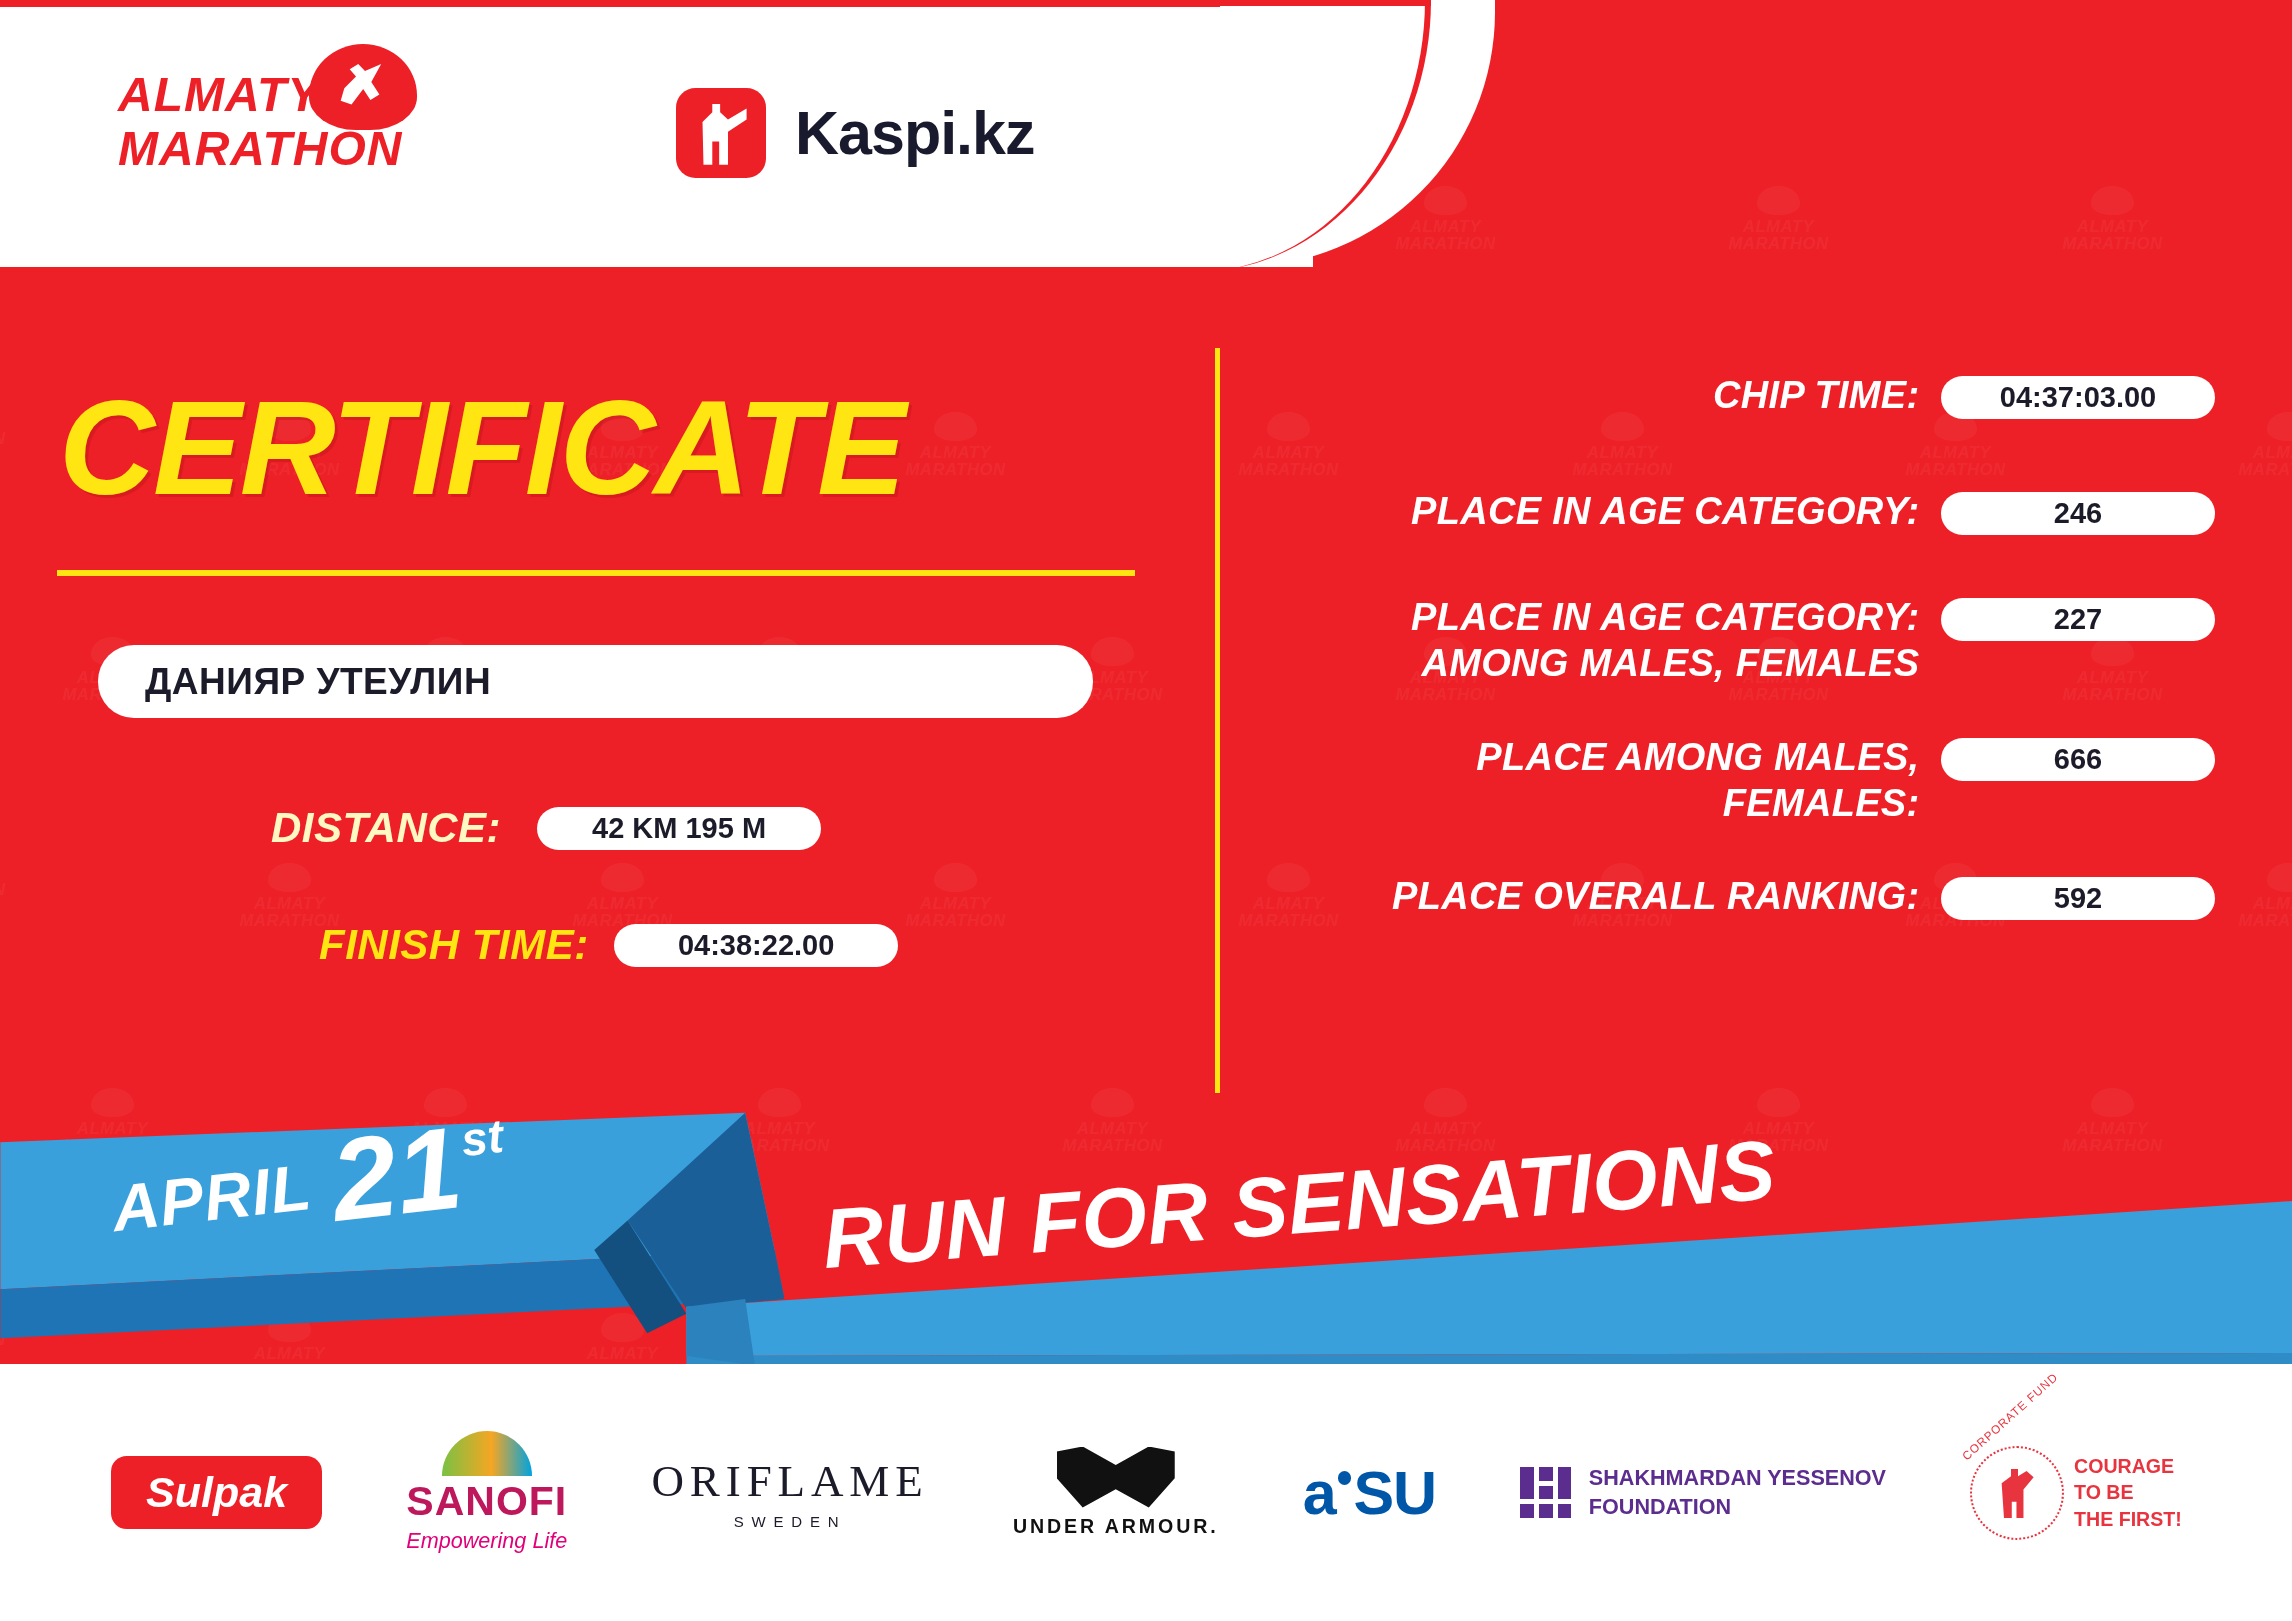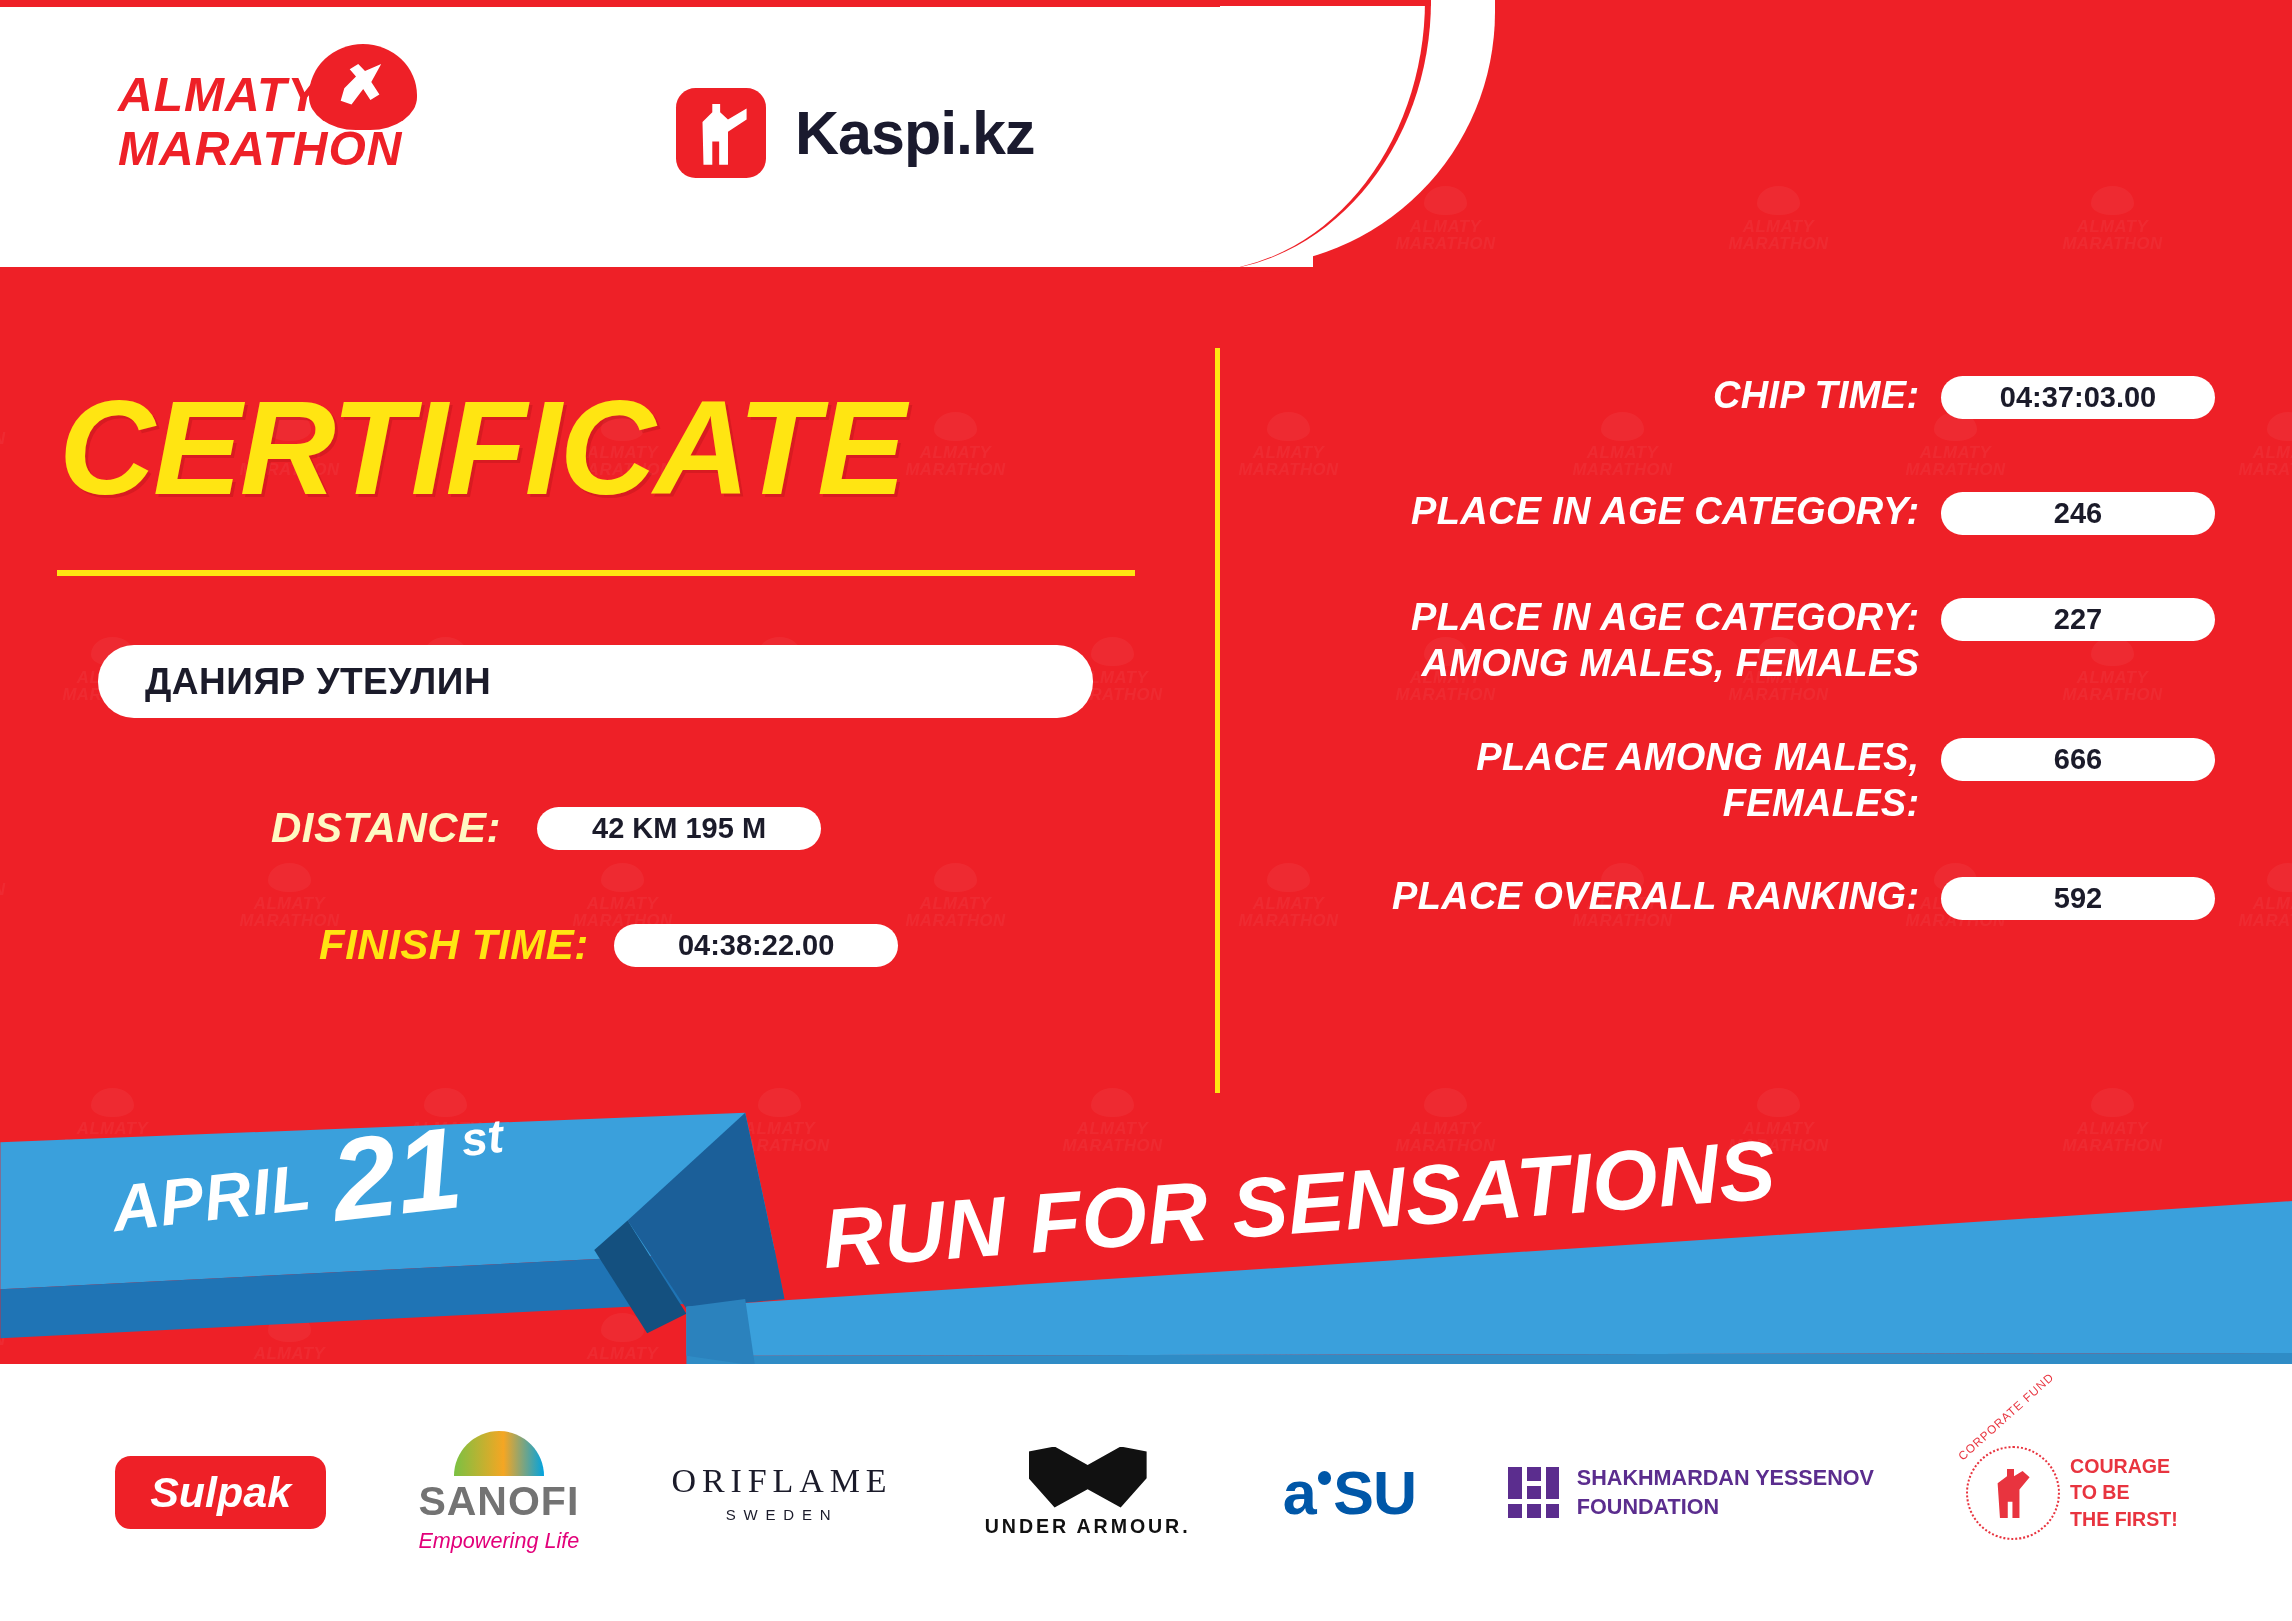--- a/index.html
+++ b/index.html
@@ -348,24 +348,24 @@
     font-size: 43px;
     font-weight: bold;
     font-style: italic;
   }
   .sp-sanofi { text-align: center; position: relative; }
   .sp-sanofi .arc1 {
     width: 90px; height: 45px; margin: 0 auto;
     border-radius: 45px 45px 0 0;
     background: linear-gradient(90deg,#7ac143 0%, #f5a623 55%, #00a3e0 100%);
   }
-  .sp-sanofi .nm { color: #737373; font-size: 41px; font-weight: bold; letter-spacing: 1px; margin-top: 2px; }
+  .sp-sanofi .nm { color: #be185d; font-size: 41px; font-weight: bold; letter-spacing: 1px; margin-top: 2px; }
   .sp-sanofi .tag { color: #e2007a; font-size: 21.6px; font-style: italic; margin-top: 3.9px; }
   .sp-oriflame { text-align: center; color: #1b1b2a; }
-  .sp-oriflame .nm { font-size: 34px; letter-spacing: 5.9px; font-family: "Liberation Serif", serif; }
+  .sp-oriflame .nm { font-size: 45px; letter-spacing: 5.9px; font-family: "Liberation Serif", serif; }
   .sp-oriflame .tag { font-size: 15px; letter-spacing: 7.8px; margin-top: 5.9px; }
   .sp-ua { text-align: center; color: #111; }
   .sp-ua .glyph {
     width: 118px; height: 61px; margin: 0 auto;
     background: #111;
     clip-path: polygon(0% 8%, 22% 0%, 50% 30%, 78% 0%, 100% 8%, 100% 52%, 78% 100%, 50% 70%, 22% 100%, 0% 52%);
   }
   .sp-ua .tag { font-size: 19.6px; letter-spacing: 2.9px; margin-top: 7.8px; font-weight: bold; }
   .sp-asu { color: #0057a8; font-size: 61px; font-weight: bold; letter-spacing: -1px; display:flex; align-items:center;}
   .sp-asu .dot { width: 13.7px; height: 13.7px; background: #0057a8; border-radius: 50%; margin: 0 2px 29px 2px; }

